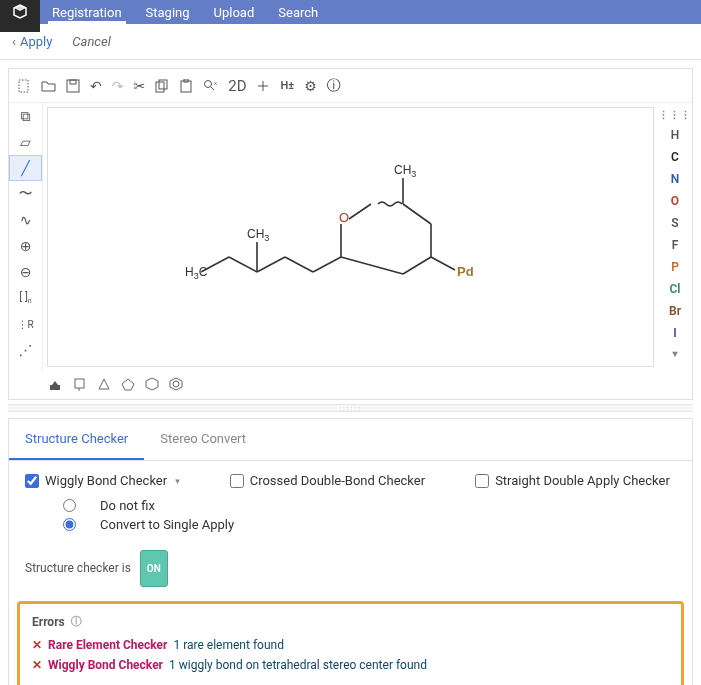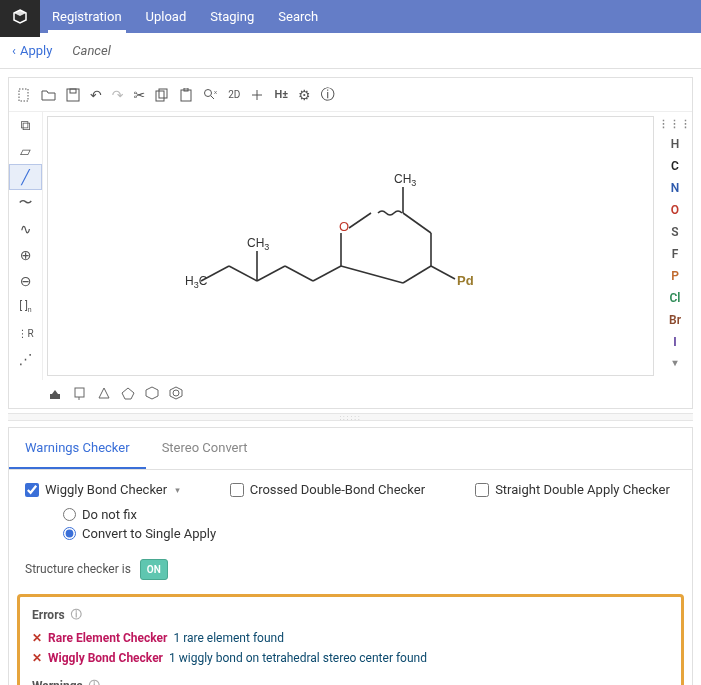--- a/index.html
+++ b/index.html
@@ -1,17 +1,17 @@
 <!DOCTYPE html>
 <html><head>
 <meta charset="utf-8">
 <style>
   * { box-sizing: border-box; margin: 0; padding: 0; }
   body { font-family: -apple-system, BlinkMacSystemFont, "Segoe UI", Roboto, sans-serif; font-size: 13px; color: #333; background: #fff; width: 701px; }
-  .topbar { background: #647dc7; height: 33px; display: flex; align-items: center; }
+  .topbar { background: #647dc7; height: 24px; display: flex; align-items: center; }
   .logo-box { width: 40px; height: 40px; background: #2a2a2a; display: flex; align-items: center; justify-content: center; }
   .nav-items { display: flex; height: 100%; }
   .nav-item { color: #fff; font-size: 13px; padding: 0 12px; display: flex; align-items: center; cursor: pointer; position: relative; }
   .nav-item.active::after { content:""; position:absolute; bottom:0; left:8px; right:8px; height:3px; background:#fff; }
   .action-bar { height: 36px; border-bottom: 1px solid #e0e0e0; display: flex; align-items: center; padding: 0 12px; gap: 20px; }
   .apply { color: #3a6fd8; cursor:pointer; display:flex; align-items:center; gap:4px;}
   .cancel { color: #666; cursor:pointer;font-style:italic;}
   .main-panel { border: 1px solid #e0e0e0; margin: 8px 8px 4px 8px; }
   .toolbar { height: 34px; display:flex; align-items:center; padding: 0 8px; gap:10px; color:#555; border-bottom:1px solid #eee;}
   .toolbar span { cursor:pointer; font-size:14px; display:inline-flex; align-items:center;}
@@ -28,24 +28,24 @@
   .resizer { height:8px; background:#f7f7f7; border-top:1px solid #e5e5e5; border-bottom:1px solid #e5e5e5; margin:0 8px; text-align:center; color:#bbb; font-size:7px; letter-spacing:2px;}
   .lower-panel { border:1px solid #e0e0e0; margin:6px 8px 8px 8px; padding:0 0 12px 0;}
   .tabs { display:flex; border-bottom:1px solid #e0e0e0; }
   .tab { padding:12px 16px; font-size:13px; color:#888; cursor:pointer; }
   .tab.active { color:#3a6fd8; border-bottom:2px solid #3a6fd8; }
   .checker-row { display:flex; align-items:center; padding:12px 16px 8px 16px; gap:50px;}
   .chk { display:flex; align-items:center; gap:6px; font-size:13px;}
   .chk input[type=checkbox]{ width:14px; height:14px; accent-color:#3a6fd8;}
   .dropdown-caret { color:#888; font-size:9px; margin-left:2px;}
   .radio-group { padding:2px 16px 8px 54px; display:flex; flex-direction:column; gap:4px; font-size:13px;}
-  .radio-group label { display:flex; align-items:center; gap:6px;}
+  .radio-group label { display:flex; align-items:center; gap:24px;}
   .radio-group input[type=radio]{ accent-color:#3a6fd8;}
   .toggle-row { padding:10px 16px; font-size:12px; color:#555;}
-  .toggle { display:inline-block; background:#5fc6b0; color:#fff; font-size:10px; font-weight:600; padding:4px 6px; border-radius:3px; margin-left:6px; border:1px solid #49a891;}
+  .toggle { display:inline-block; background:#5fc6b0; color:#fff; font-size:10px; font-weight:600; padding:12px 6px; border-radius:3px; margin-left:6px; border:1px solid #49a891;}
   .results-box { margin:4px 8px 0 8px; border:3px solid #e6a43c; border-radius:4px; padding:10px 12px; }
   .results-heading { font-size:12px; font-weight:700; color:#555; display:flex; align-items:center; gap:6px; margin-bottom:6px;}
   .info-ic { color:#aaa; font-size:11px;}
   .result-line { font-size:12px; color:#444; padding:3px 0; display:flex; align-items:center; gap:6px;}
   .x-ic { color:#c0392b; font-weight:700;}
   .result-name { font-weight:700; color:#be185d;}
   .result-msg { color:#0c4a6e;}
   svg text { font-family: Arial, sans-serif; }
 </style>
 </head>
@@ -53,22 +53,22 @@
 
 <div class="topbar">
   <div class="logo-box">
     <svg width="18" height="18" viewBox="0 0 18 18">
         <polygon points="9,2 15,5 15,12 9,15 3,12 3,5" fill="none" stroke="#fff" stroke-width="1.5"></polygon>
         <polygon points="9,2 15,5 9,8 3,5" fill="#fff" opacity="0.85"></polygon>
       </svg>
   </div>
   <div class="nav-items" id="nav-items">
       <div class="nav-item active">Registration</div>
+      <div class="nav-item">Staging</div>
       <div class="nav-item">Upload</div>
-      <div class="nav-item">Staging</div>
       <div class="nav-item">Search</div>
     </div>
 </div>
 
 <div class="action-bar">
   <span class="apply">‹ <span>Apply</span></span>
   <span class="cancel">Cancel</span>
 </div>
 
 <div class="main-panel">
@@ -104,21 +104,21 @@
           <rect x="5" y="0" width="4" height="3" fill="none" stroke="#555"></rect>
         </svg>
       </span>
     <span>
         <svg width="15" height="14">
           <circle cx="5" cy="5" r="3.5" fill="none" stroke="#555"></circle>
           <line x1="8" y1="8" x2="11" y2="11" stroke="#555"></line>
           <text x="11" y="6" font-size="6" fill="#555">x</text>
         </svg>
       </span>
-    <span style="font-size:10px">2D</span>
+    <span style="font-size:15px">2D</span>
     <span>
         <svg width="14" height="12">
           <line x1="7" y1="1" x2="7" y2="11" stroke="#555"></line>
           <line x1="2" y1="6" x2="12" y2="6" stroke="#555"></line>
         </svg>
       </span>
     <span style="font-size:11px;font-weight:600">H±</span>
     <span>⚙</span>
     <span style="color:#333">ⓘ</span>
   </div>
@@ -203,21 +203,21 @@
     <span><svg width="14" height="14">
           <polygon points="7,1 13,4 13,10 7,13 1,10 1,4" fill="none" stroke="#666"></polygon>
           <circle cx="7" cy="7" r="3" fill="none" stroke="#666"></circle>
         </svg></span>
   </div>
 </div>
 <div class="resizer">::::::</div>
 
 <div class="lower-panel">
   <div class="tabs">
-    <div class="tab active">Warnings Checker</div>
+    <div class="tab active">Structure Checker</div>
     <div class="tab">Stereo Convert</div>
   </div>
   <div class="checker-row">
     <label class="chk">
       <input type="checkbox" checked="" style="">
         <span>Wiggly Bond Checker</span>
         <span class="dropdown-caret">▾</span>
     </label>
     <label class="chk">
       <input type="checkbox" style="">

